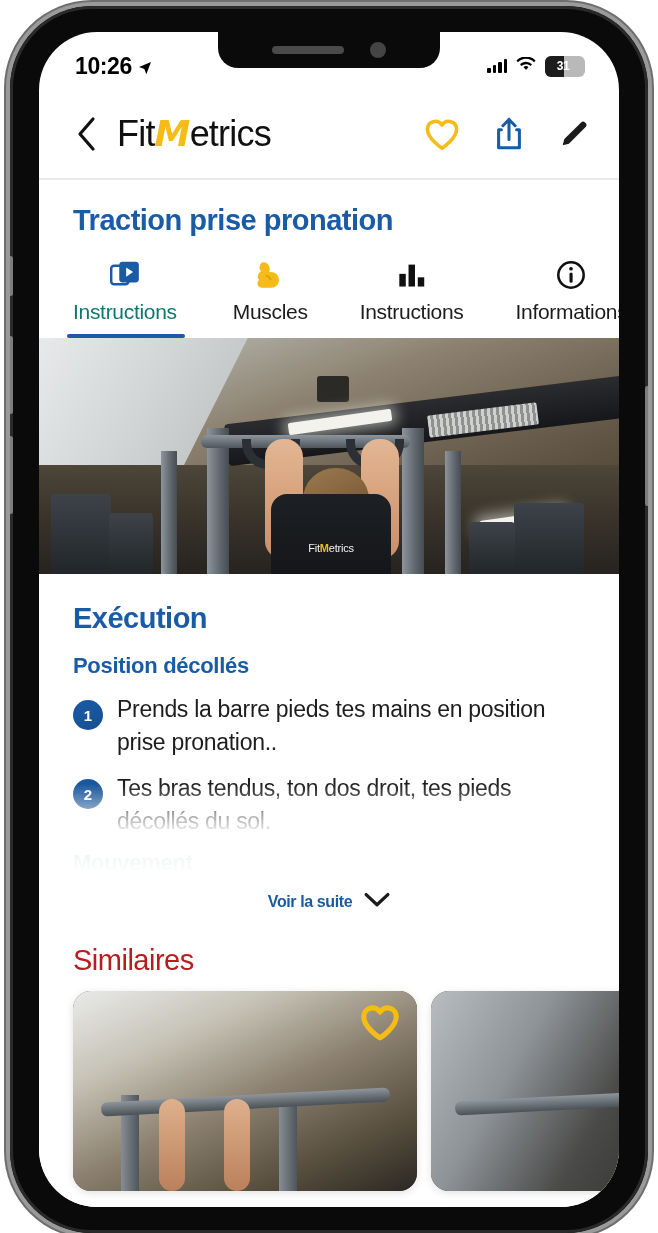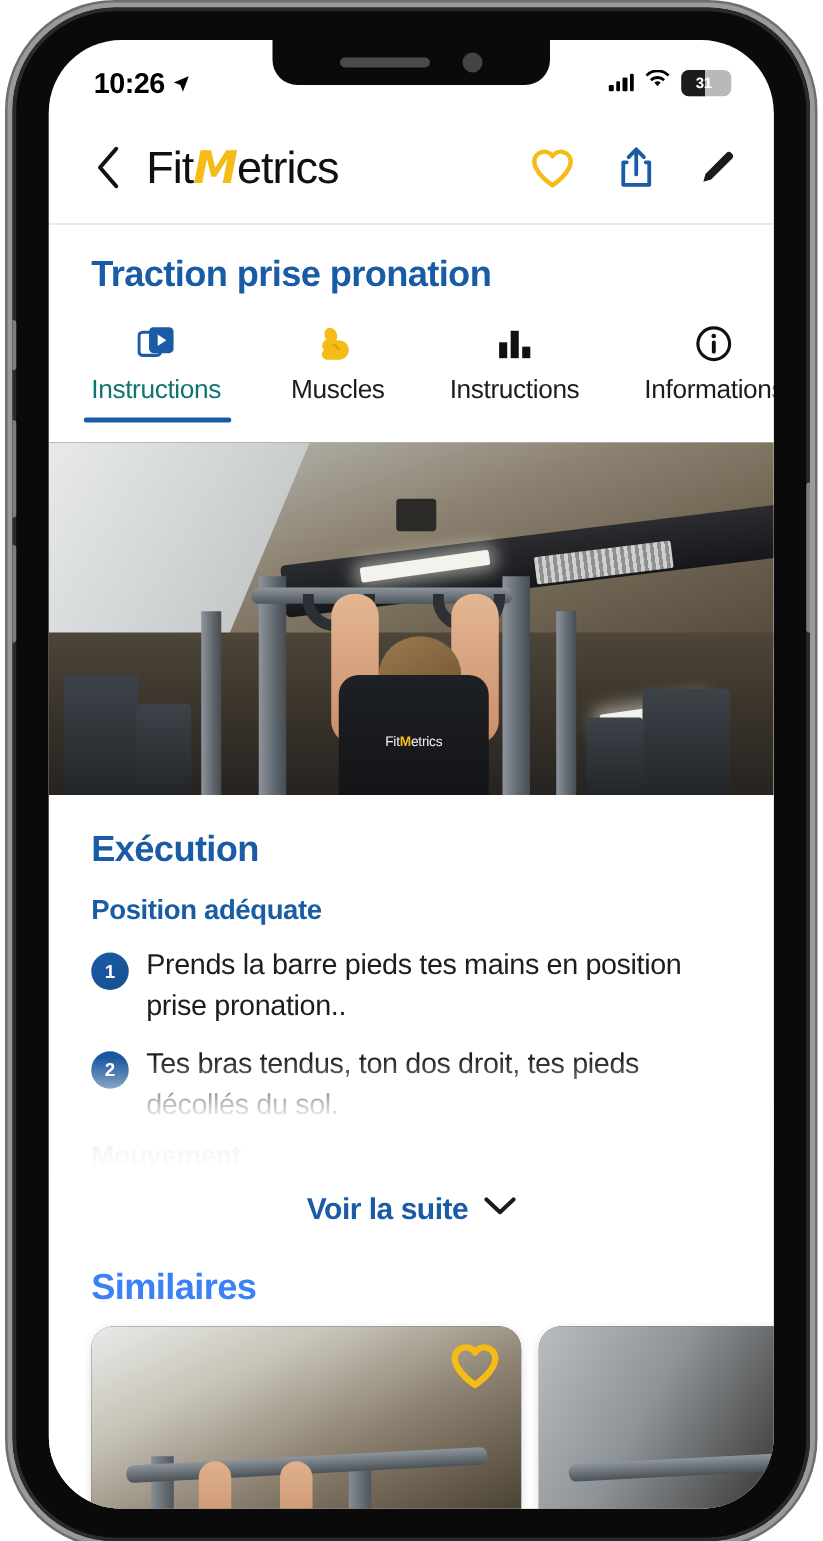--- a/index.html
+++ b/index.html
@@ -111,23 +111,22 @@
   .tab-label{ font-size:21px; color:#1c1c1c; letter-spacing:-0.3px; }
   .tab.active .tab-label{ color:#0f766e; }
   .tab-icon{ height:32px; display:flex; align-items:center; justify-content:center; }
   #tab-underline{
     position:absolute; left:28px; bottom:0; width:118px; height:4px;
     background:#1a5ba6; border-radius:2px;
   }
 
   
   #video-player{
-    position:relative; width:100%; height:282px; overflow:hidden;
+    position:relative; width:100%; height:236px; overflow:hidden;
     background:#6d6252;
-    margin-top:16px;
   }
   .gym-ceiling{
     position:absolute; left:0; top:0; width:100%; height:58%;
     background:linear-gradient(160deg,#cfd2d4 0%,#a9a79c 22%,#8d8271 45%,#6f6352 72%,#55493b 100%);
   }
   .gym-wall-left{
     position:absolute; left:0; top:0; width:36%; height:74%;
     background:linear-gradient(120deg,#e7e9ea 0%,#d2d5d6 46%,#b6b9ba 100%);
     clip-path:polygon(0 0,100% 0,58% 100%,0 100%);
   }
@@ -222,26 +221,26 @@
   }
   #fade-mask{
     position:absolute; left:0; right:0; bottom:0; height:92px;
     background:linear-gradient(180deg,rgba(255,255,255,0) 0%,rgba(255,255,255,.86) 48%,#fff 100%);
     pointer-events:none;
   }
   #see-more-button{
     display:flex; align-items:center; justify-content:center; gap:12px;
     padding:16px 0 10px; cursor:pointer;
   }
-  #see-more-label{ font-size:24px; font-weight:700; color:#1a5ba6; letter-spacing:-0.4px; }
+  #see-more-label{ font-size:16px; font-weight:700; color:#1a5ba6; letter-spacing:-0.4px; }
 
   
   #similar-section{ padding:22px 0 0 34px; }
   #similar-heading{
-    font-size:29px; font-weight:700; color:#3b82f6; letter-spacing:-0.5px;
+    font-size:29px; font-weight:400; color:#b91c1c; letter-spacing:-0.5px;
   }
   #similar-cards{ display:flex; gap:14px; margin-top:14px; }
   .similar-card{
     position:relative; flex:0 0 auto; width:344px; height:200px;
     border-radius:18px; overflow:hidden; background:#5d5346; cursor:pointer;
     box-shadow:0 2px 8px rgba(0,0,0,.12);
   }
   .similar-card.second{ width:300px; }
   .card-bg-a{
     position:absolute; inset:0;
@@ -419,21 +418,21 @@
         <div class="arm l"></div>
         <div class="arm r"></div>
         <div class="athlete-head"></div>
         <div class="athlete-torso">
           <span class="shirt-logo"><span>Fit</span><b>M</b><span>etrics</span></span>
         </div>
       </div>
 
       <div id="execution-section">
         <div id="execution-heading">Exécution</div>
-        <div id="position-subheading">Position adéquate</div>
+        <div id="position-subheading">Position décollés</div>
 
         <div class="step-row">
           <span class="step-badge">1</span>
           <span class="step-text">Prends la barre pieds tes mains en position prise pronation..</span>
         </div>
 
         <div class="step-row">
           <span class="step-badge">2</span>
           <span class="step-text">Tes bras tendus, ton dos droit, tes pieds décollés du sol.</span>
         </div>

